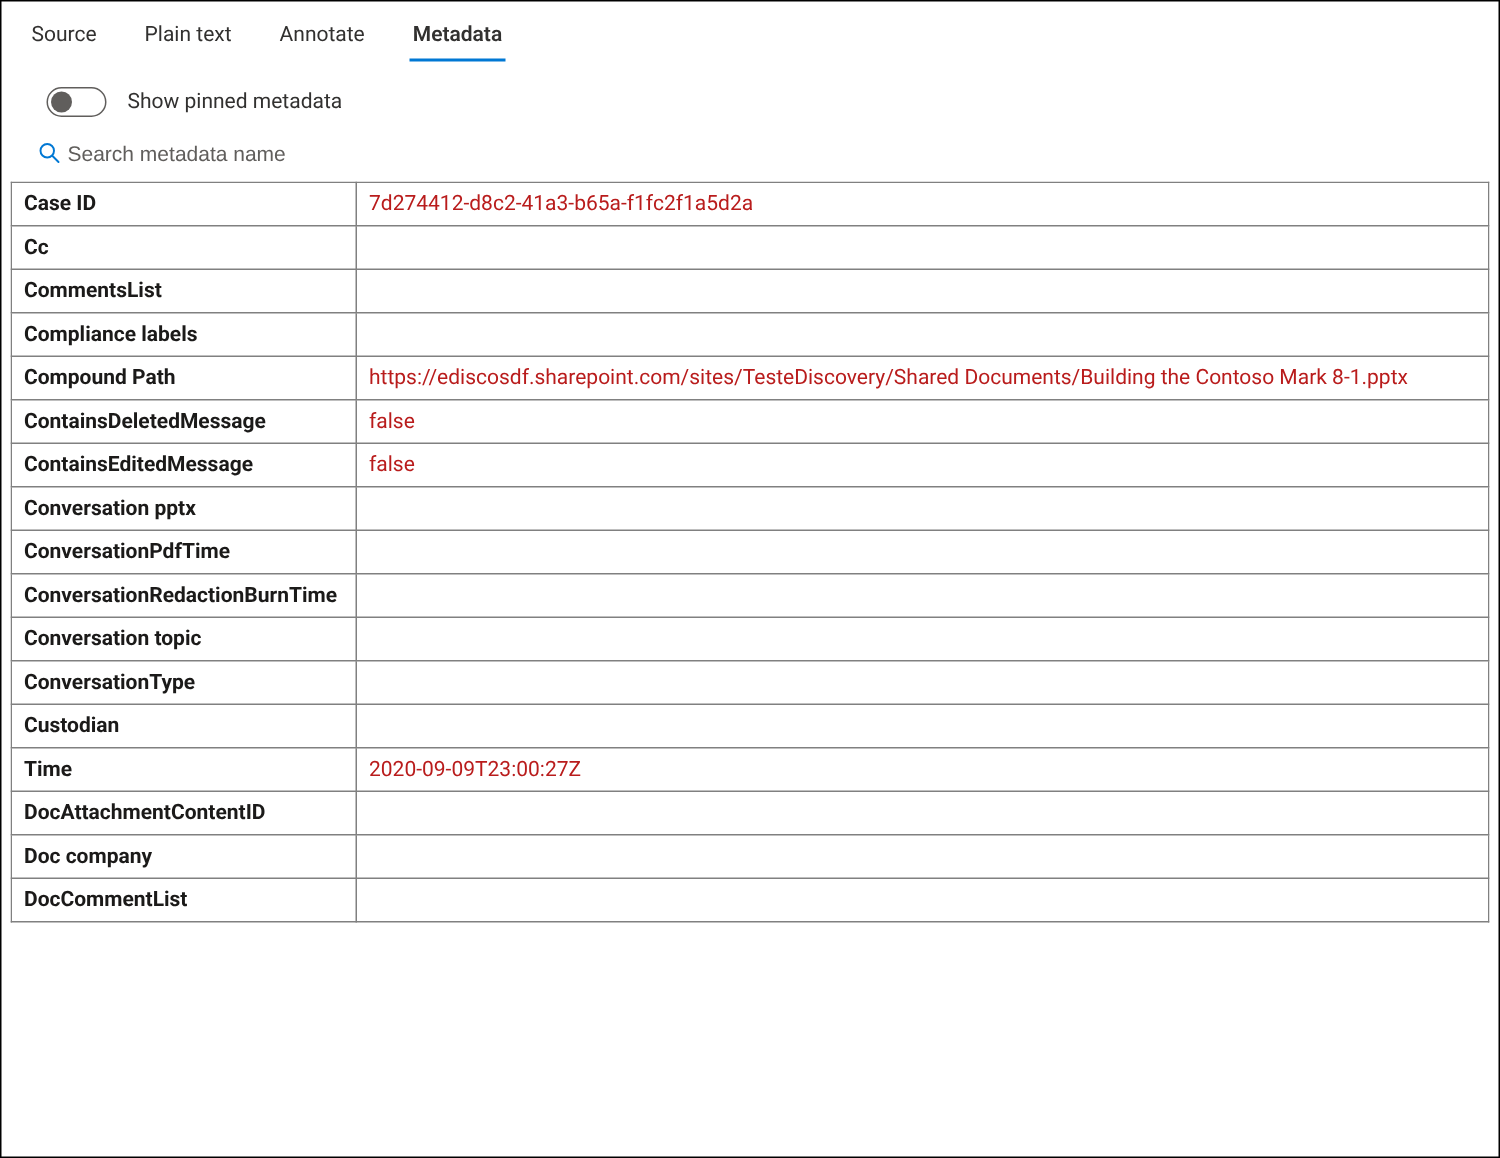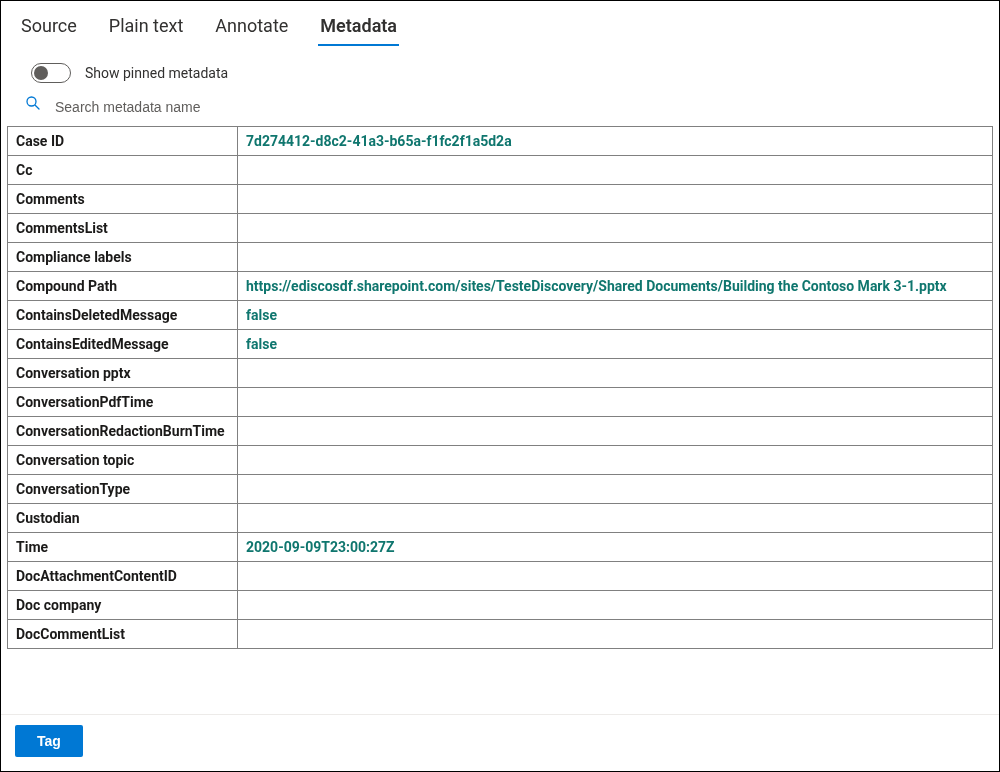--- a/index.html
+++ b/index.html
@@ -24,21 +24,21 @@
   }
   
   .tabs {
     display: flex;
     gap: 28px;
     padding: 8px 18px 0 18px;
     border-bottom: 1px solid transparent;
   }
   .tab {
     padding: 6px 2px 10px 2px;
-    font-size: 18px;
+    font-size: 14px;
     color: #323130;
     cursor: pointer;
     position: relative;
   }
   .tab.active {
     font-weight: 600;
   }
   .tab.active::after {
     content: "";
     position: absolute;
@@ -66,21 +66,22 @@
     position: absolute;
     left: 2px; top: 2px;
     width: 14px; height: 14px;
     border-radius: 50%;
     background: #605e5c;
   }
   .toggle-label { font-size: 14px; color: #323130; text-align: right; }
   
   .search-row {
     display: flex;
-    gap: 14px;
+    align-items: center;
+    gap: 4px;
     padding: 6px 18px 6px 24px;
   }
   .search-icon { color: #0078d4; display: inline-flex; }
   .search-input {
     border: none;
     outline: none;
     font-size: 14px;
     flex: 1;
     padding: 4px 0;
     color: #323130;
@@ -113,22 +114,22 @@
     overflow: hidden;
     text-overflow: ellipsis;
     white-space: nowrap;
   }
   table.meta td.key {
     width: 230px;
     font-weight: 700;
     color: #1b1a19;
   }
   table.meta td.val {
-    font-weight: 700;
-    color: #0f766e;
+    font-weight: 400;
+    color: #b91c1c;
   }
   
   .scroll-area::-webkit-scrollbar { width: 16px; }
   .scroll-area::-webkit-scrollbar-track { background: #f3f2f1; }
   .scroll-area::-webkit-scrollbar-thumb { background: #c8c6c4; border: 3px solid #f3f2f1; border-radius: 8px; }
   
   .footer {
     flex: 0 0 auto;
     border-top: 1px solid #edebe9;
     padding: 10px 14px 14px 14px;
@@ -184,34 +185,30 @@
         <tbody id="meta-body">
             <tr>
               <td class="key">Case ID</td>
               <td class="val">7d274412-d8c2-41a3-b65a-f1fc2f1a5d2a</td>
             </tr>
             <tr>
               <td class="key">Cc</td>
               <td class="val"></td>
             </tr>
             <tr>
-              <td class="key">Comments</td>
-              <td class="val"></td>
-            </tr>
-            <tr>
               <td class="key">CommentsList</td>
               <td class="val"></td>
             </tr>
             <tr>
               <td class="key">Compliance labels</td>
               <td class="val"></td>
             </tr>
             <tr>
               <td class="key">Compound Path</td>
-              <td class="val">https://ediscosdf.sharepoint.com/sites/TesteDiscovery/Shared Documents/Building the Contoso Mark 3-1.pptx</td>
+              <td class="val">https://ediscosdf.sharepoint.com/sites/TesteDiscovery/Shared Documents/Building the Contoso Mark 8-1.pptx</td>
             </tr>
             <tr>
               <td class="key">ContainsDeletedMessage</td>
               <td class="val">false</td>
             </tr>
             <tr>
               <td class="key">ContainsEditedMessage</td>
               <td class="val">false</td>
             </tr>
             <tr>
@@ -252,17 +249,14 @@
             </tr>
             <tr>
               <td class="key">DocCommentList</td>
               <td class="val"></td>
             </tr>
           </tbody>
       </table>
     </div>
   </div>
 
-  <div class="footer">
-    <button class="btn-primary">Tag</button>
-  </div>
 
 </div>
 
 </body></html>

